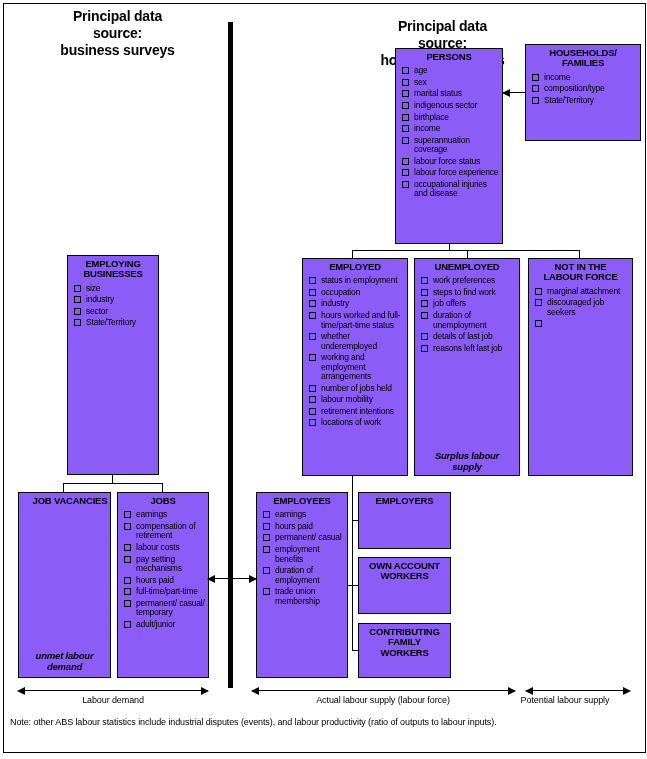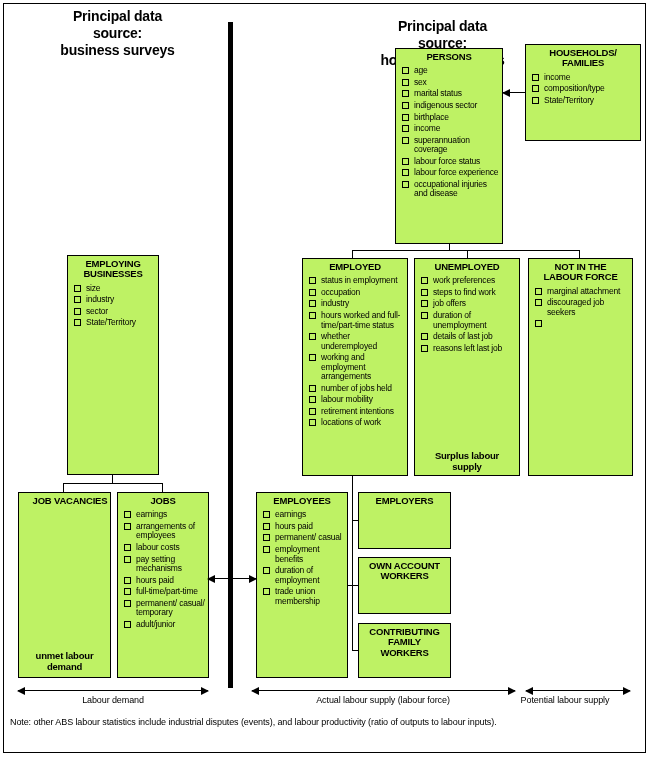--- a/index.html
+++ b/index.html
@@ -1,29 +1,29 @@
 <!DOCTYPE html>
 <html><head>
 <meta charset="utf-8">
 <style>
   html,body{margin:0;padding:0;background:#fff;}
   #stage{position:relative;width:647px;height:759px;background:#fff;
          font-family:"Liberation Sans","DejaVu Sans",sans-serif;color:#000;overflow:hidden;}
   .frame{position:absolute;left:3px;top:3px;width:641px;height:748px;border:1px solid #000;}
   .heading{position:absolute;font-weight:bold;font-size:14px;line-height:1.2;text-align:center;
            white-space:pre-line;letter-spacing:-0.2px;}
-  .box{position:absolute;border:1px solid #000;background:#bef264;box-sizing:border-box;}
+  .box{position:absolute;border:1px solid #000;background:#8b5cf6;box-sizing:border-box;}
   .bt{font-weight:bold;font-size:9.5px;line-height:1.1;text-align:center;padding:3px 1px 2px;
       white-space:pre-line;letter-spacing:-0.2px;}
   .box ul{list-style:none;margin:0;padding:0 2px 0 3px;}
   .box li{display:flex;font-size:8.5px;line-height:1.12;margin:2px 0;letter-spacing:-0.2px;}
   .cb{flex:0 0 auto;width:5px;height:5px;border:1px solid #000;margin:1px 5px 0 3px;}
   .it{flex:1 1 auto;}
   .bf{position:absolute;left:0;right:0;font-weight:bold;font-size:9.5px;line-height:1.1;
-      text-align:center;white-space:pre-line;letter-spacing:-0.2px;}
+      text-align:center;white-space:pre-line;letter-spacing:-0.2px;font-style:italic;}
   .vl{position:absolute;width:1px;background:#000;}
   .hl{position:absolute;height:1px;background:#000;}
   .divider{position:absolute;width:5px;background:#000;}
   .harrow{position:absolute;height:1px;background:#000;}
   .harrow::before{content:"";position:absolute;left:-1px;top:-3.5px;width:0;height:0;
       border-top:4px solid transparent;border-bottom:4px solid transparent;border-right:8px solid #000;}
   .harrow::after{content:"";position:absolute;right:-1px;top:-3.5px;width:0;height:0;
       border-top:4px solid transparent;border-bottom:4px solid transparent;border-left:8px solid #000;}
   .harrow.noright::after{display:none;}
   .alabel{position:absolute;font-size:9px;text-align:center;letter-spacing:-0.1px;}
@@ -252,21 +252,21 @@
 
   <div class="box" style="left:117px;top:492px;width:92px;height:186px;">
     <div class="bt">JOBS</div>
     <ul>
         <li>
           <span class="cb"></span>
           <span class="it">earnings</span>
         </li>
         <li>
           <span class="cb"></span>
-          <span class="it">arrangements of employees</span>
+          <span class="it">compensation of retirement</span>
         </li>
         <li>
           <span class="cb"></span>
           <span class="it">labour costs</span>
         </li>
         <li>
           <span class="cb"></span>
           <span class="it">pay setting mechanisms</span>
         </li>
         <li>

